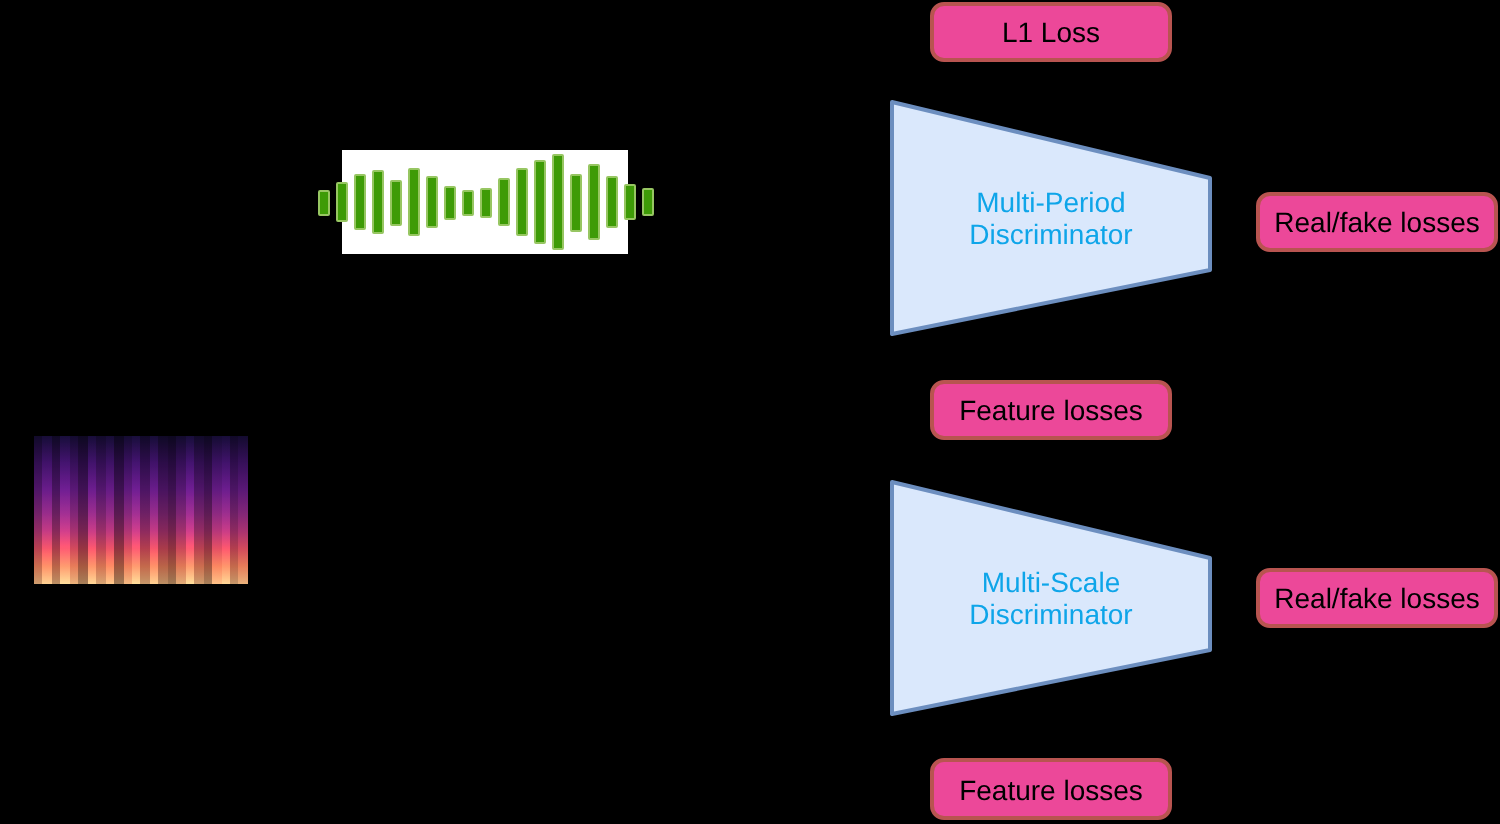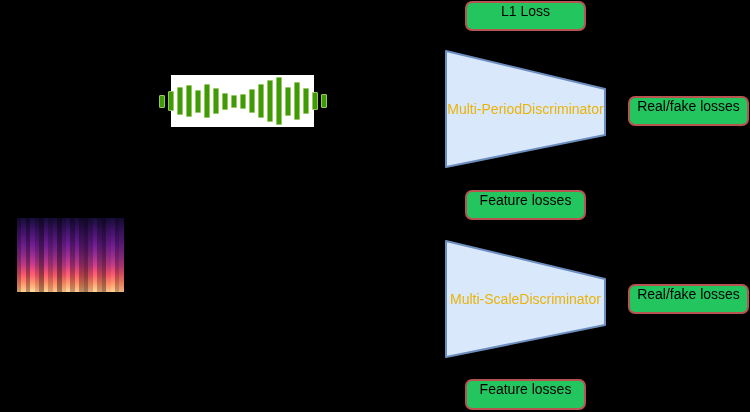--- a/index.html
+++ b/index.html
@@ -15,42 +15,44 @@
     background: #000000;
     overflow: hidden;
   }
 
   
   .loss-box {
     position: absolute;
     width: 121px;
     height: 30px;
     box-sizing: border-box;
-    background: #22c55e;
+    background: #ec4899;
     border: 2px solid #B85450;
     border-radius: 7px;
     display: flex;
+    align-items: center;
     justify-content: center;
     font-size: 14px;
     color: #000000;
     white-space: nowrap;
   }
 
   
   .node { position: absolute; }
   .node svg { display: block; }
   .node-label {
     position: absolute;
     inset: 0;
     display: flex;
+    flex-direction: column;
     align-items: center;
     justify-content: center;
     font-size: 14px;
     line-height: 16px;
-    color: #eab308;
+    color: #0ea5e9;
     text-align: center;
     pointer-events: none;
   }
 
   
   #waveform {
     position: absolute;
     left: 171px;
     top: 75px;
     width: 143px;

